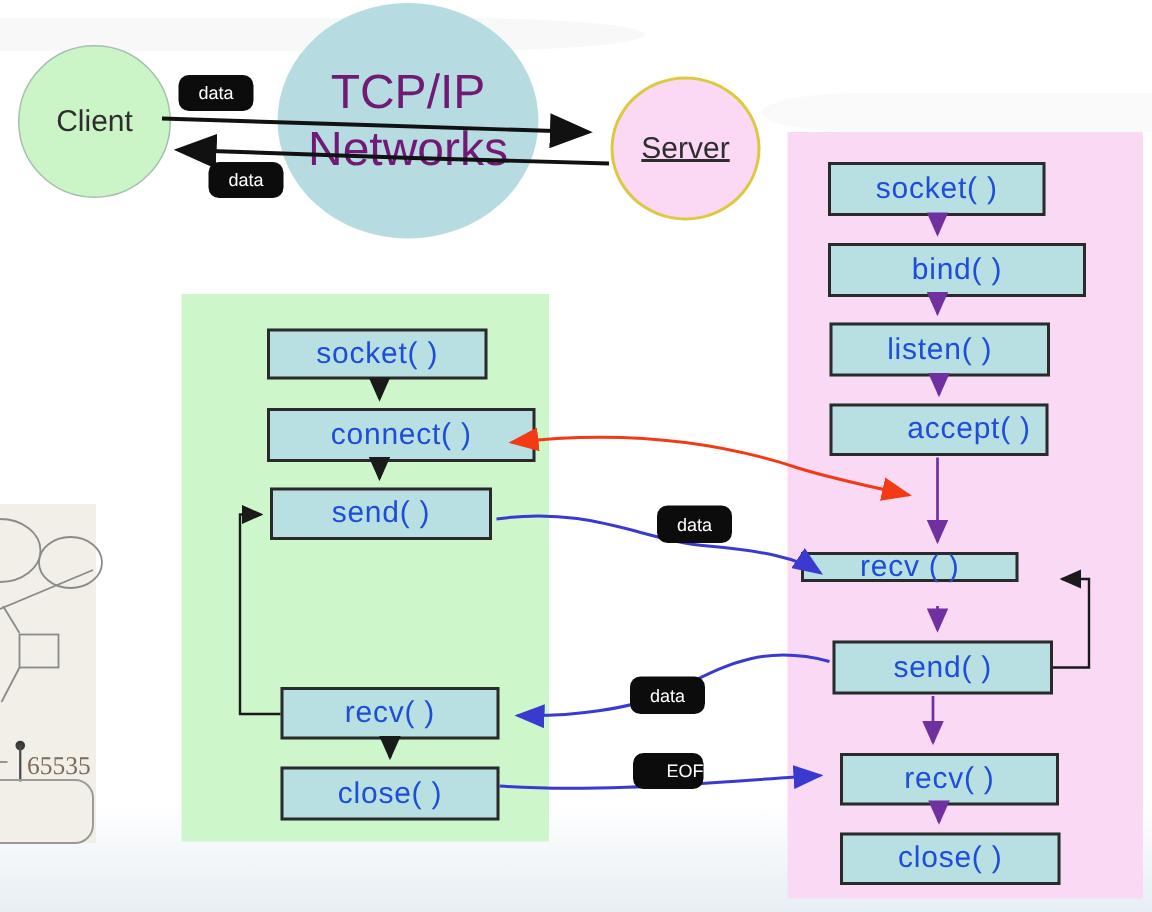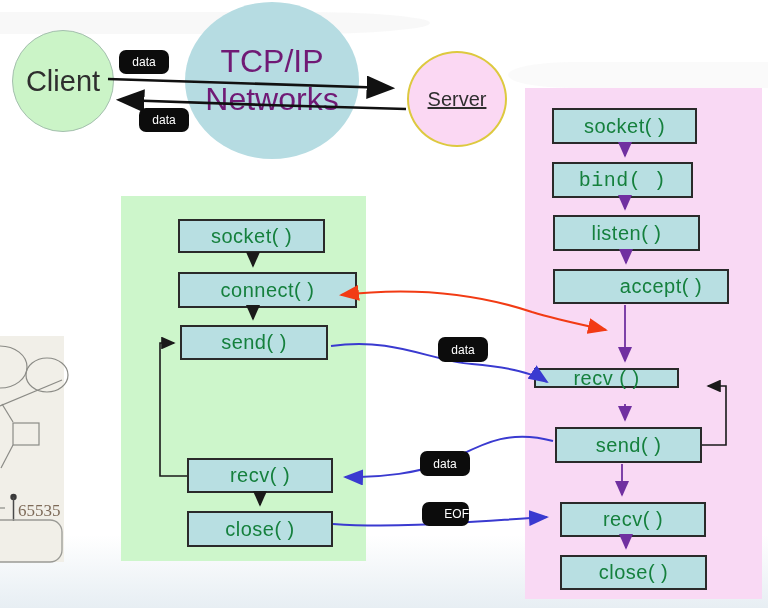--- a/index.html
+++ b/index.html
@@ -6,44 +6,44 @@
   .stage{
     position:relative;width:768px;height:608px;overflow:hidden;
     font-family:"Liberation Sans",sans-serif;
     background:linear-gradient(180deg,#ffffff 0%,#ffffff 88%,#e7eef3 100%);
   }
   .bg-band{position:absolute;pointer-events:none;}
   .band1{top:12px;left:0;width:430px;height:22px;background:#f3f3f3;opacity:.55;border-radius:0 60% 60% 0/0 100% 100% 0;}
   .band2{top:62px;right:0;width:260px;height:26px;background:#f4f4f4;opacity:.45;border-radius:50% 0 0 50%/100% 0 0 100%;}
 
   .circle{position:absolute;border-radius:50%;display:flex;align-items:center;justify-content:center;text-align:center;z-index:2;color:#2e2e2e;}
-  .client-circle{left:12px;top:30px;width:100px;height:100px;background:#cbf4c7;border:1px solid #a4bfae;font-size:29px;}
+  .client-circle{left:12px;top:30px;width:100px;height:100px;background:#cbf4c7;border:1px solid #a4bfae;font-size:20px;}
   .network-circle{left:185px;top:2px;width:174px;height:157px;background:#b6dce2;font-size:32px;line-height:1.18;color:#701a75;}
   .server-circle{left:407px;top:51px;width:96px;height:92px;background:#fbd8f3;border:2px solid #ddc93f;font-size:20px;text-decoration:underline;}
 
   .panel{position:absolute;z-index:2;}
   .green-panel{left:121px;top:196px;width:245px;height:365px;background:#cdf6cb;}
   .pink-panel{left:525px;top:88px;width:237px;height:511px;background:#f9d9f4;}
 
   .flowbox{
     position:absolute;z-index:3;background:#b8dfe2;border:2px solid #2a2a2a;
     display:flex;align-items:center;justify-content:center;
-    font-size:20px;color:#15803d;letter-spacing:.5px;box-sizing:border-box;
+    font-size:20px;color:#1d4ed8;letter-spacing:.5px;box-sizing:border-box;
   }
   
   .c-socket{left:178px;top:219px;width:147px;height:34px;}
   .c-connect{left:178px;top:272px;width:179px;height:36px;}
   .c-send{left:180px;top:325px;width:148px;height:35px;}
   .c-recv{left:187px;top:458px;width:146px;height:35px;}
   .c-close{left:187px;top:511px;width:146px;height:36px;}
   
   .s-socket{left:552px;top:108px;width:145px;height:36px;}
-  .s-bind{left:552px;top:162px;width:141px;height:36px;font-family:Liberation Mono, monospace;}
+  .s-bind{left:552px;top:162px;width:172px;height:36px;}
   .s-listen{left:553px;top:215px;width:147px;height:36px;}
-  .s-accept{left:553px;top:269px;width:176px;height:35px;padding-left:40px;}
+  .s-accept{left:553px;top:269px;width:146px;height:35px;padding-left:40px;}
   .s-recv1{left:534px;top:368px;width:145px;height:20px;}
   .s-send{left:555px;top:427px;width:147px;height:36px;}
   .s-recv2{left:560px;top:502px;width:146px;height:35px;}
   .s-close{left:560px;top:555px;width:147px;height:35px;}
 
   .badge{
     position:absolute;z-index:6;background:#0c0c0c;color:#fff;border-radius:7px;
     display:flex;align-items:center;justify-content:center;font-size:12px;
   }
   .b-top{left:119px;top:50px;width:50px;height:24px;}

